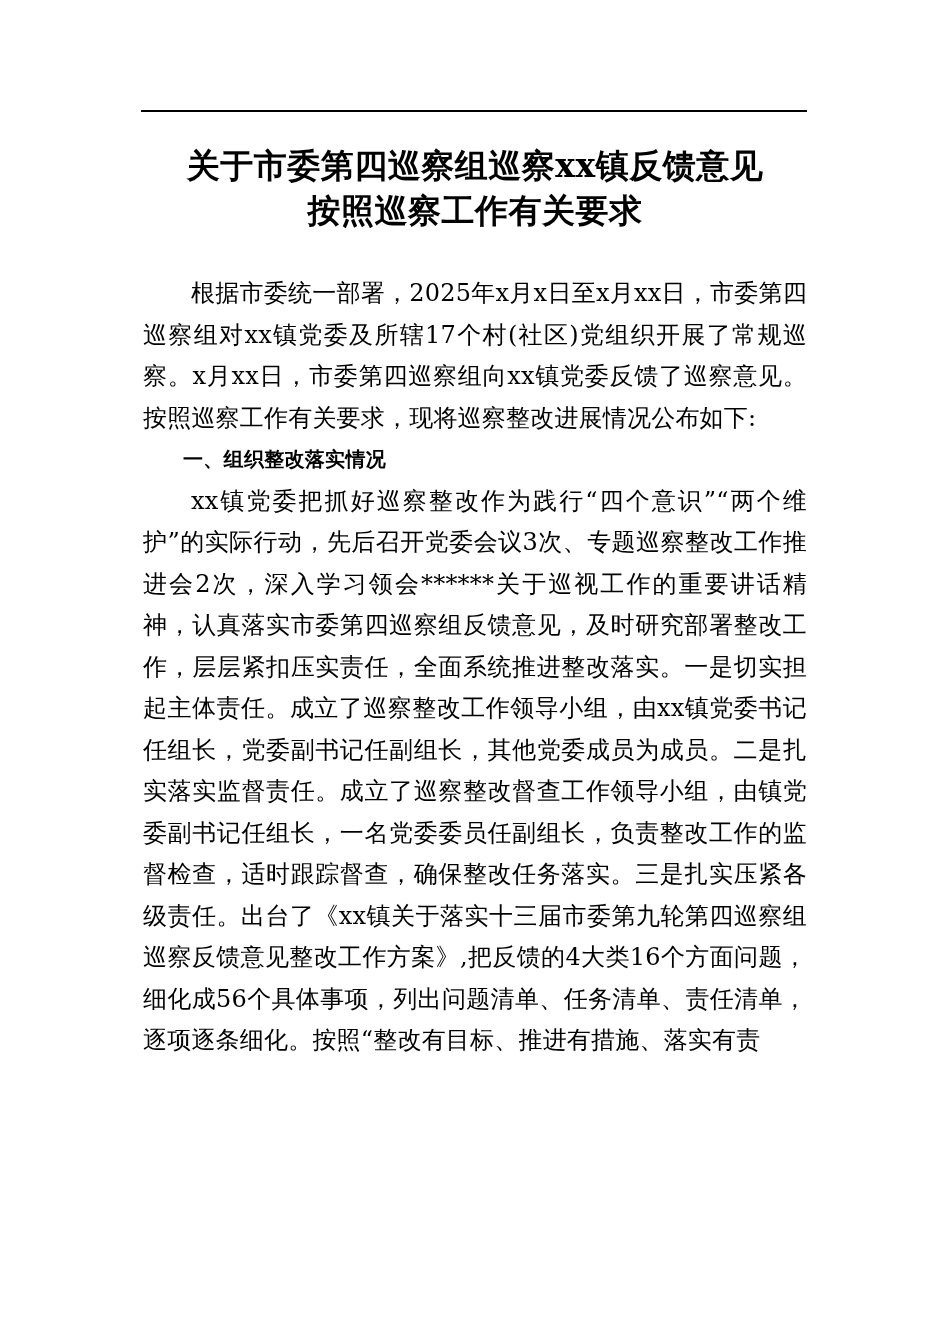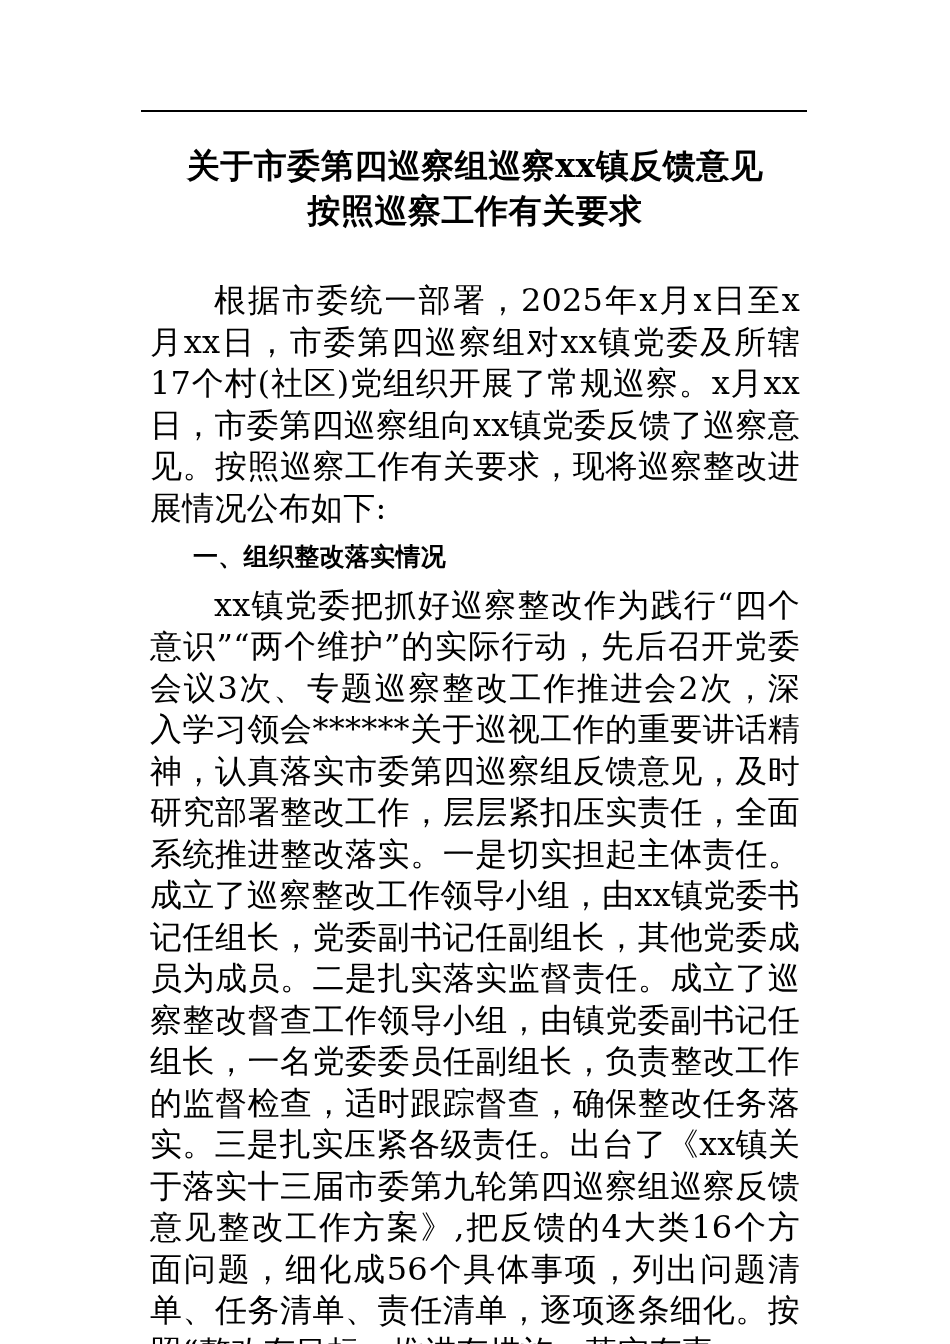--- a/index.html
+++ b/index.html
@@ -62,37 +62,37 @@
 
   
   .title-gap {
     height: 40px;
   }
 
   
   .para {
     font-family: "DejaVu Serif", "Liberation Serif", serif;
     font-weight: 300;
-    font-size: 32px;
+    font-size: 24px;
     line-height: 41.5px;
     text-align: justify;
     text-align-last: left;
     text-justify: inter-ideograph;
-    margin: 7px;
+    margin: 0;
     letter-spacing: 0.2px;
   }
   .para.indent {
     text-indent: 2em;
   }
 
   
   .sec-heading {
     font-family: Liberation Serif, serif;
     font-weight: bold;
-    font-size: 25px;
+    font-size: 20px;
     line-height: 41.5px;
     margin: 0;
     text-indent: 2em;
     letter-spacing: 0.3px;
   }
 </style>
 </head>
 <body>
 
 <div class="page">

